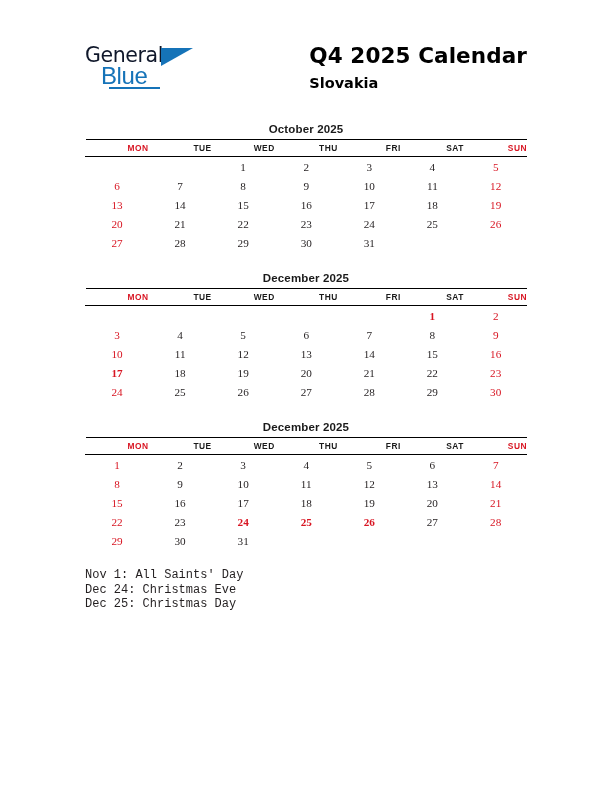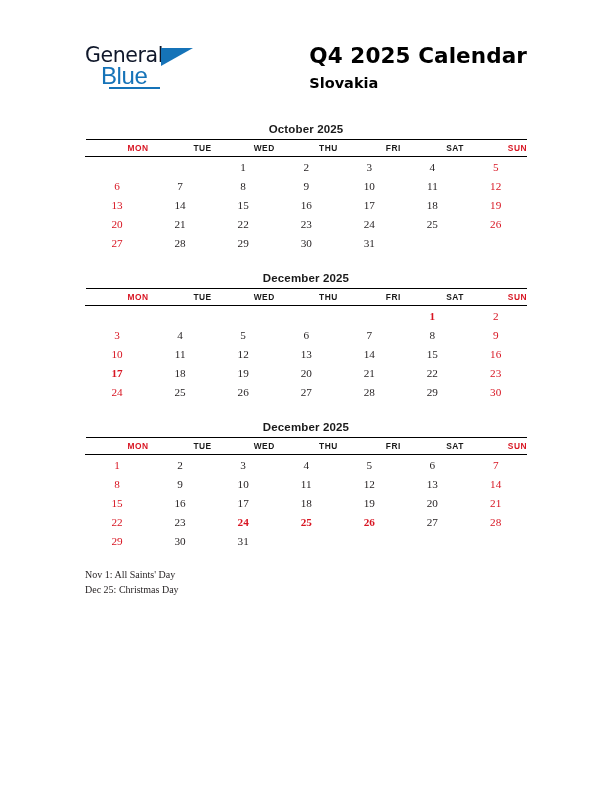--- a/index.html
+++ b/index.html
@@ -160,22 +160,22 @@
   }
 
   
   .legend {
     position: absolute;
     left: 85px;
     top: 568px;
     width: 420px;
   }
   .legend-item {
-    font-family: Liberation Serif, serif;
-    font-size: 10px;
+    font-family: Liberation Mono, monospace;
+    font-size: 12px;
     color: #231f20;
     line-height: 14.6px;
     white-space: nowrap;
   }
 </style>
 </head>
 <body>
 
 <div class="page">
 
@@ -380,16 +380,17 @@
             <td class="empty">&nbsp;</td>
             <td class="empty">&nbsp;</td>
             <td class="empty">&nbsp;</td>
           </tr>
         </tbody>
       </table>
     </div>
 
   <div class="legend" id="holiday-legend">
       <div class="legend-item">Nov 1: All Saints' Day</div>
+      <div class="legend-item">Dec 24: Christmas Eve</div>
       <div class="legend-item">Dec 25: Christmas Day</div>
     </div>
 
 </div>
 
 </body></html>

